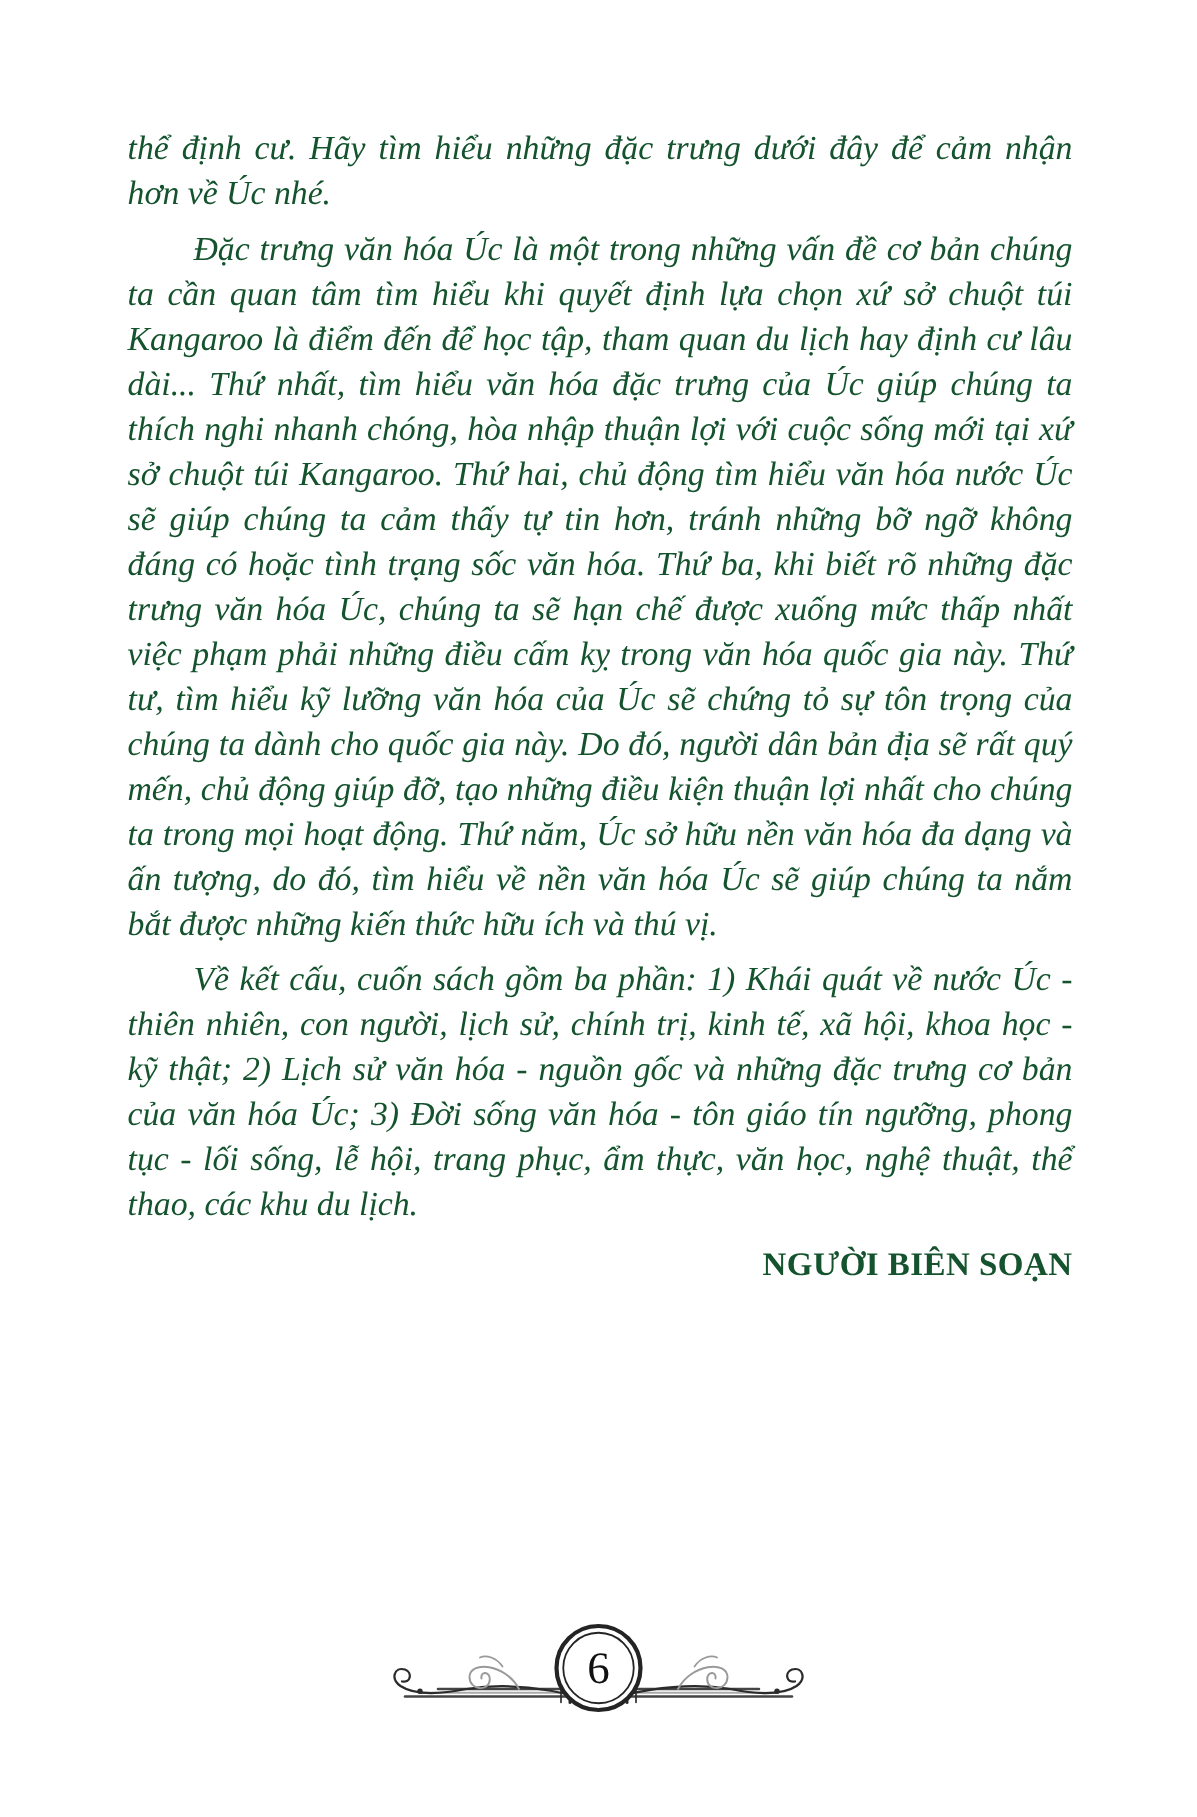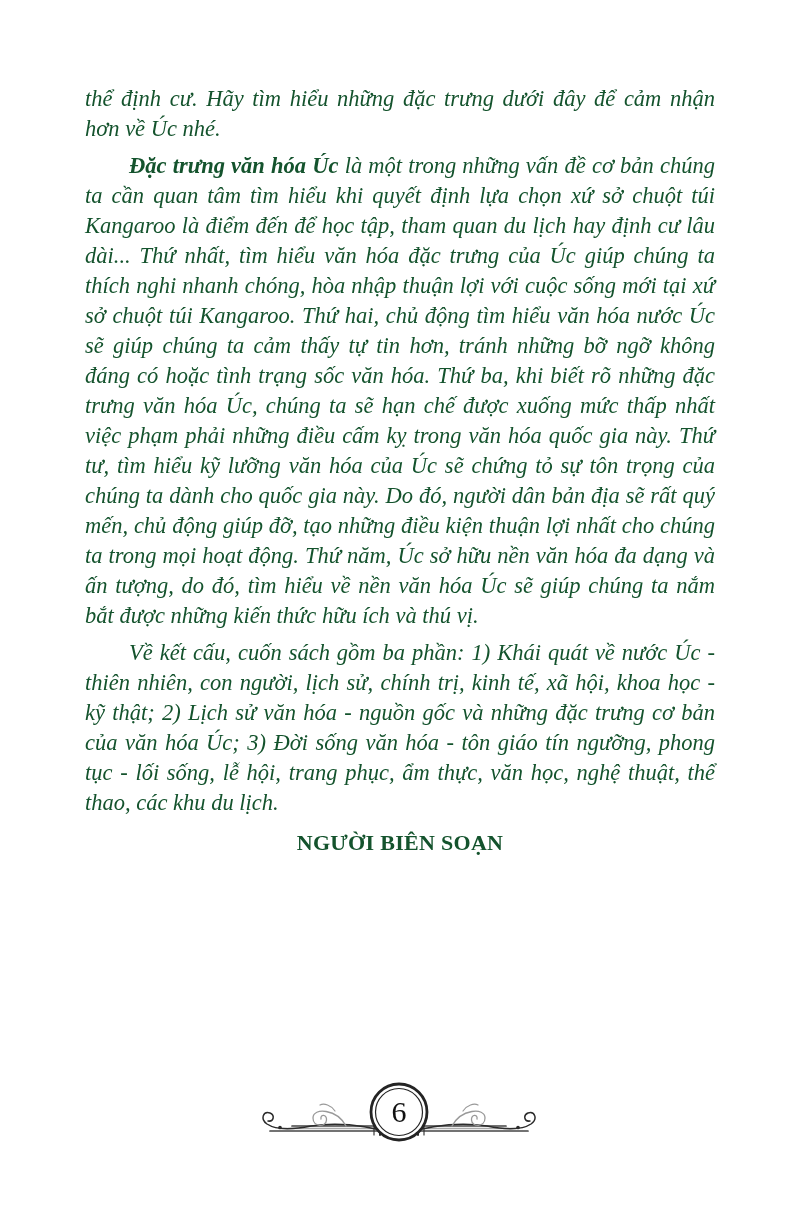--- a/index.html
+++ b/index.html
@@ -28,25 +28,25 @@
     font-style: italic;
     font-size: 22.5px;
     line-height: 30px;
     text-align: justify;
     text-indent: 0;
   }
   .para.indent {
     text-indent: 44px;
   }
   .para .lead {
-    font-weight: bold;
+    font-weight: normal;
   }
   .signature {
     margin: 10px 0 0 0;
-    text-align: center;
+    text-align: right;
     font-style: normal;
     font-weight: bold;
     font-size: 22px;
     line-height: 30px;
     letter-spacing: 0.3px;
   }
   .footer {
     position: absolute;
     left: 84px;
     top: 1080px;

